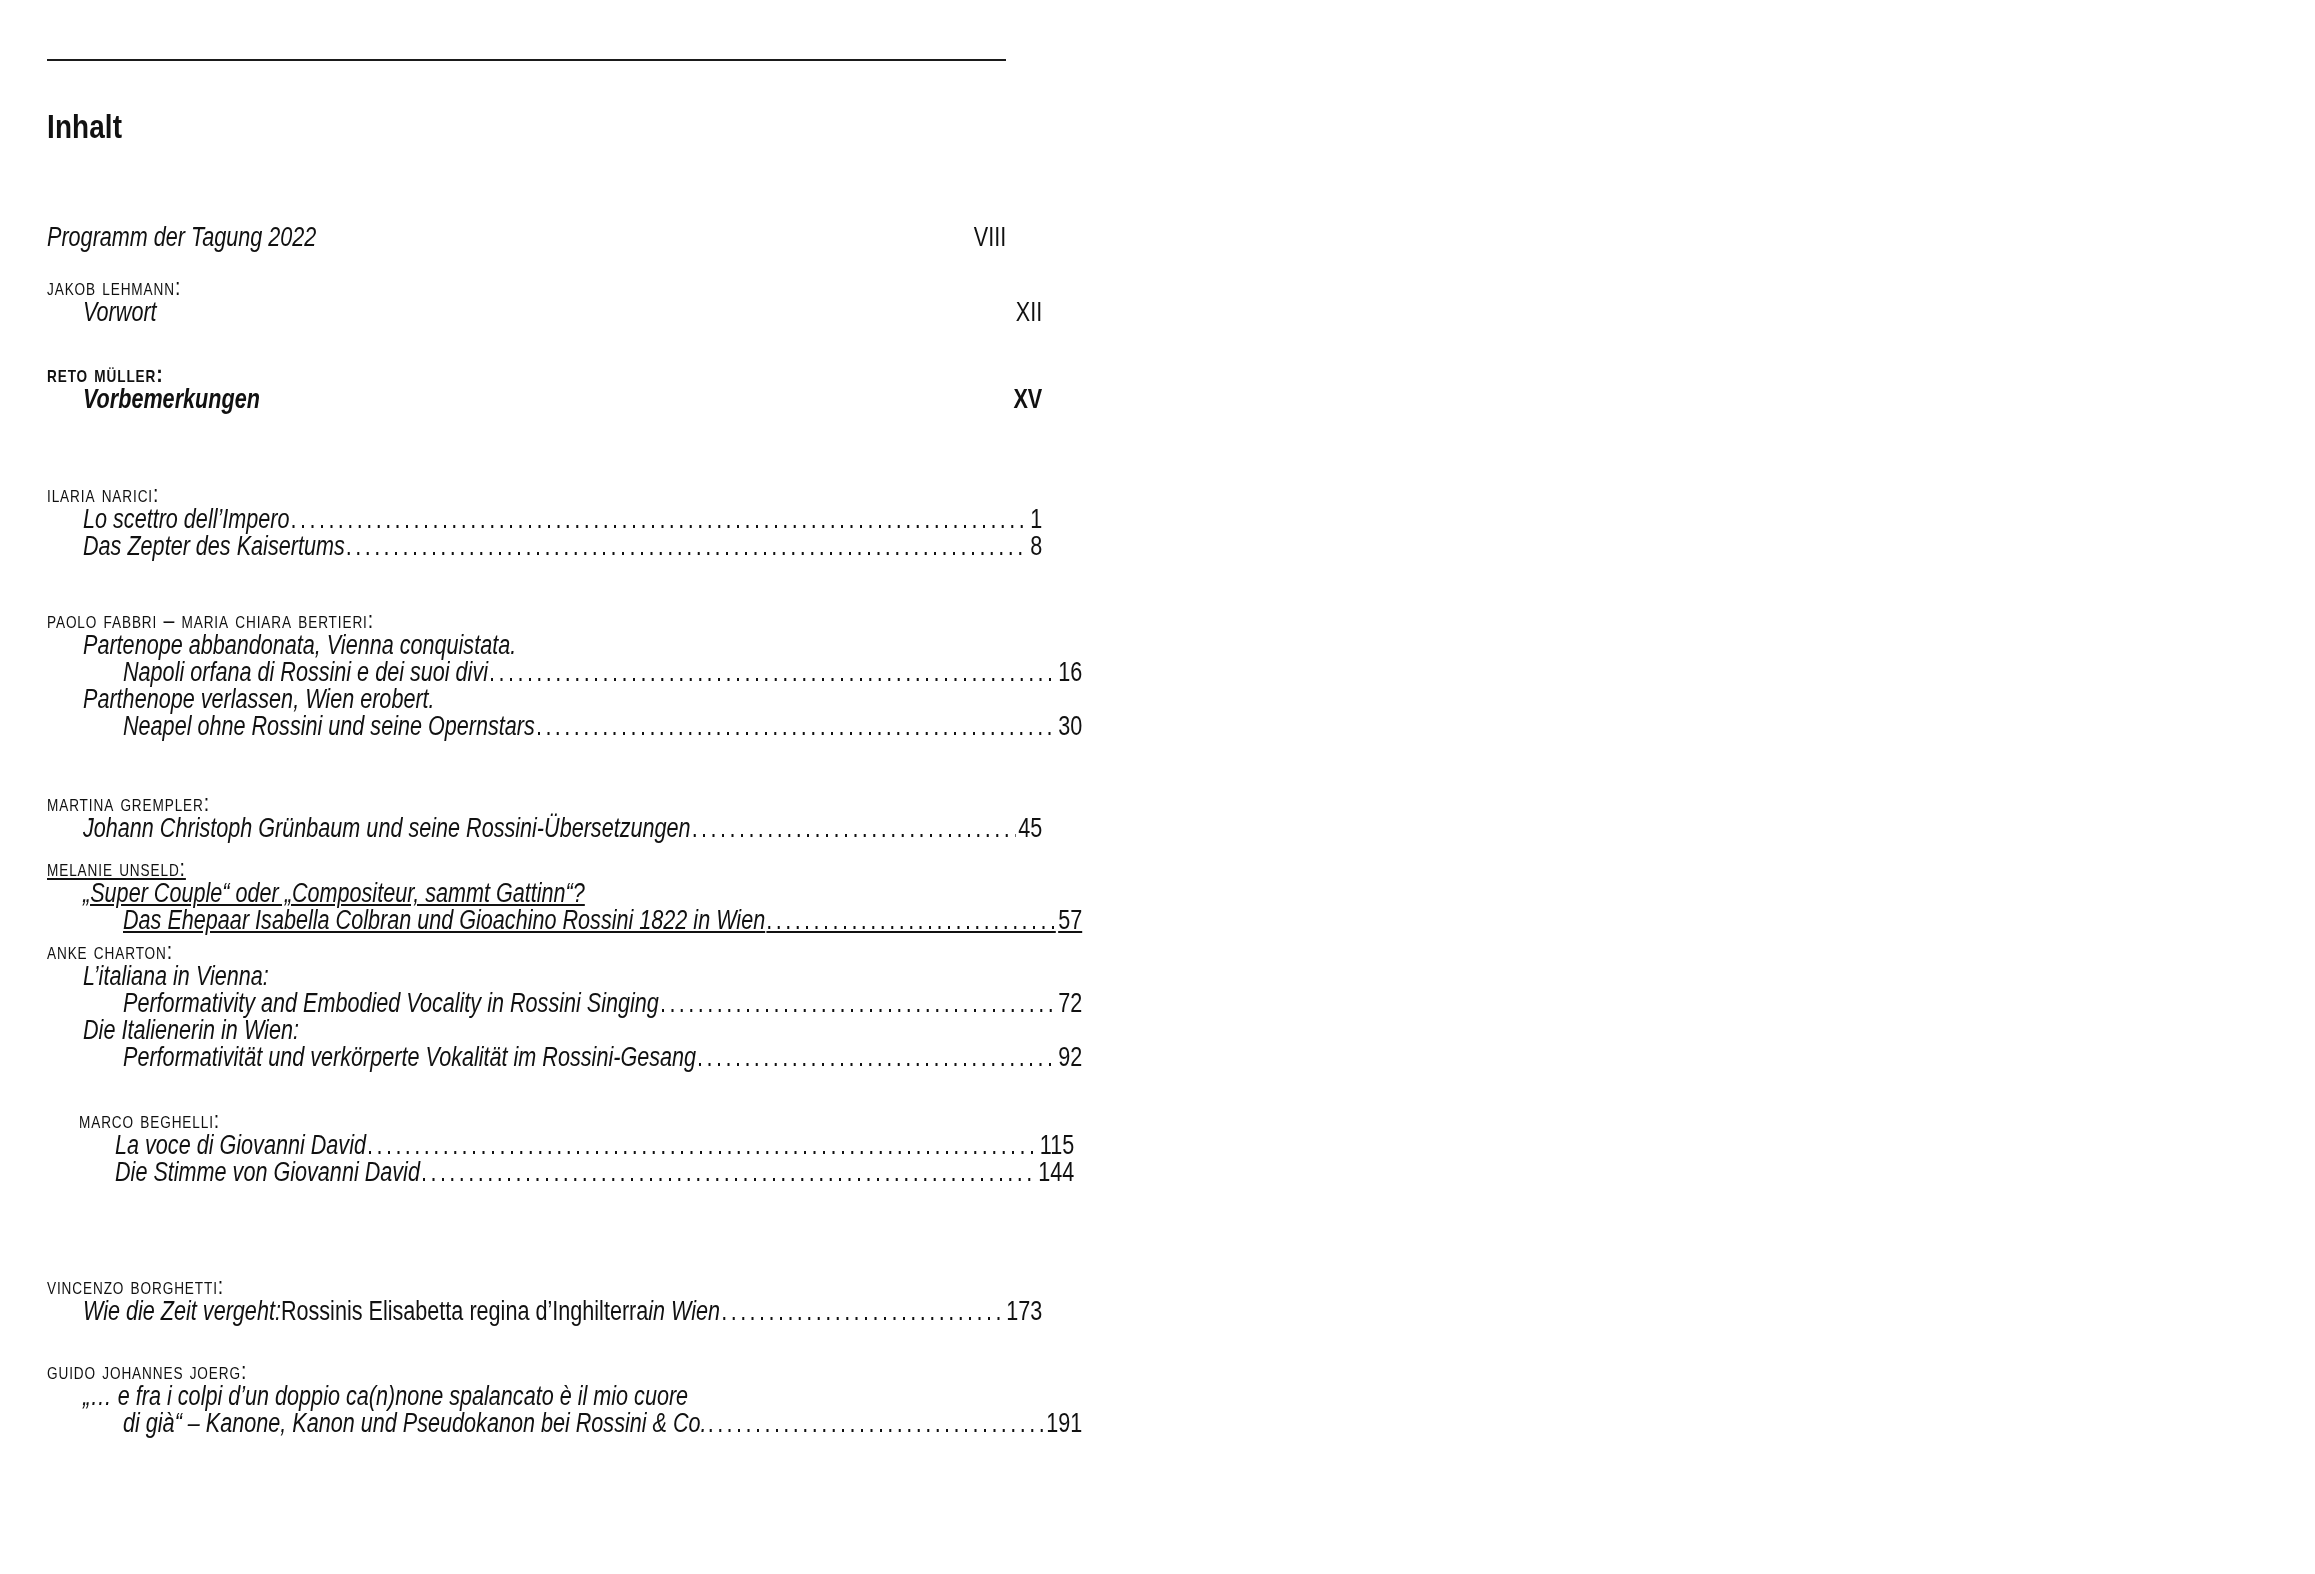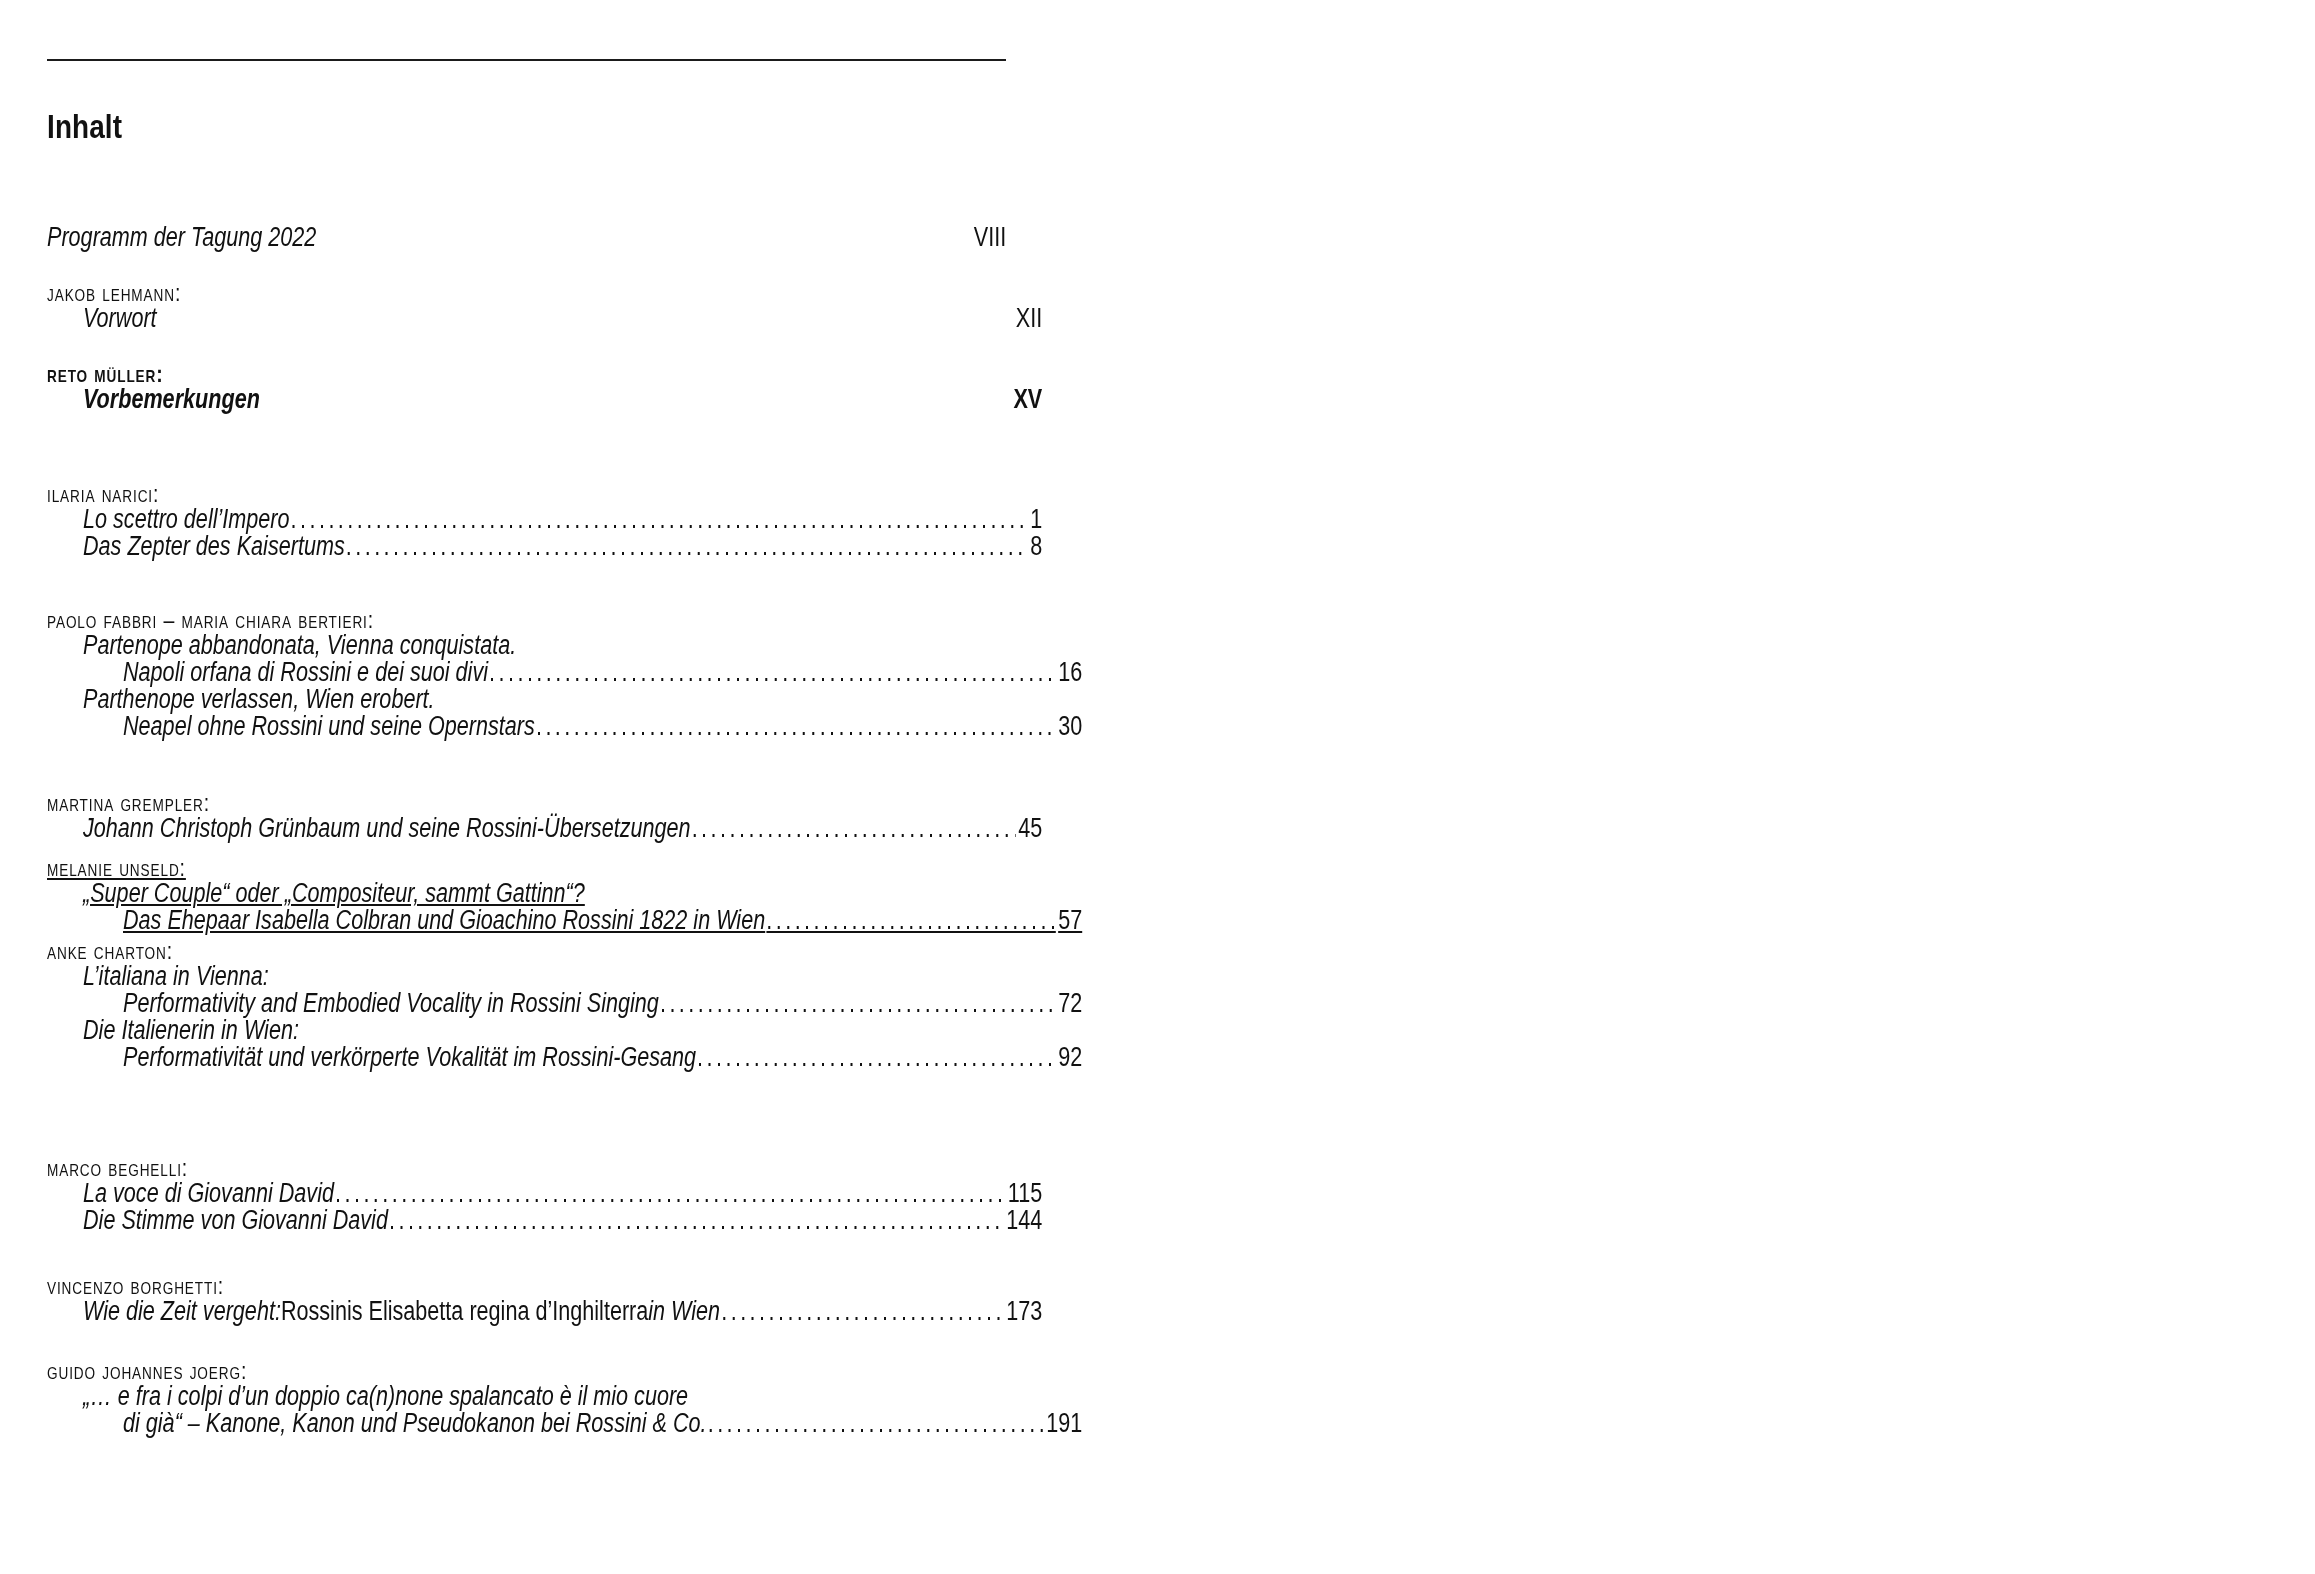--- a/index.html
+++ b/index.html
@@ -135,21 +135,21 @@
     <div class="textblock-left">
       <div class="toc-title">Inhalt</div>
       <div class="toc-list" id="left-list">
           <div class="entry abs" style="top: 224px;">
             <div class="title-line lvl0 noleader">
               <span class="txt">Programm der Tagung 2022</span>
               <span class="leader"></span>
               <span class="pg">VIII</span>
             </div>
           </div>
-          <div class="entry abs" style="top: 281px;">
+          <div class="entry abs" style="top: 275px;">
             <div class="author">Jakob Lehmann:</div>
             <div class="title-line lvl1 noleader">
               <span class="txt">Vorwort</span>
               <span class="leader"></span>
               <span class="pg">XII</span>
             </div>
           </div>
           <div class="entry abs" style="top: 362px; font-weight: bold;">
             <div class="author">Reto Müller:</div>
             <div class="title-line lvl1 noleader">
@@ -231,21 +231,21 @@
               <span class="txt">Die Italienerin in Wien:</span>
               <span class="leader"></span>
               <span class="pg"></span>
             </div>
             <div class="title-line lvl2">
               <span class="txt">Performativität und verkörperte Vokalität im Rossini-Gesang</span>
               <span class="leader"></span>
               <span class="pg">92</span>
             </div>
           </div>
-          <div class="entry abs" style="top: 1156px;">
+          <div class="entry abs" style="top: 1108px; margin-left: 32px;">
             <div class="author">Marco Beghelli:</div>
             <div class="title-line lvl1">
               <span class="txt">La voce di Giovanni David</span>
               <span class="leader"></span>
               <span class="pg">115</span>
             </div>
             <div class="title-line lvl1">
               <span class="txt">Die Stimme von Giovanni David</span>
               <span class="leader"></span>
               <span class="pg">144</span>

